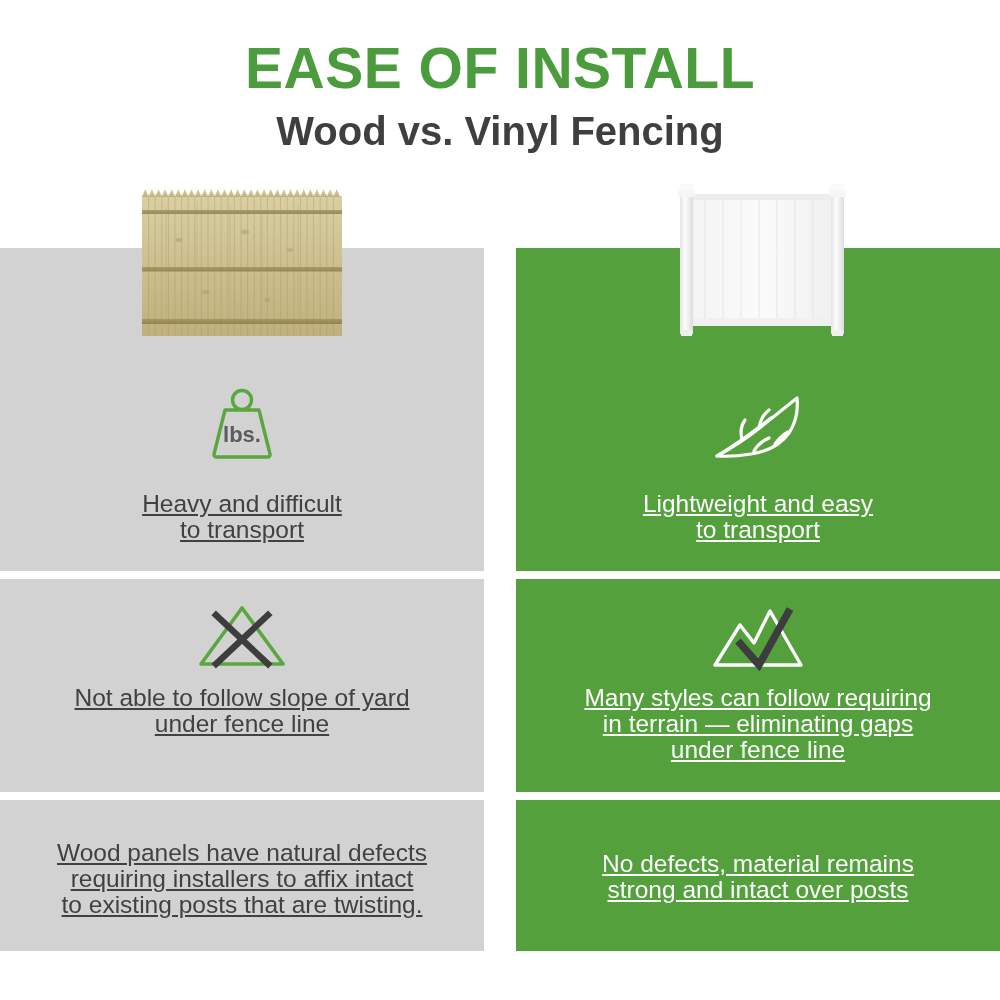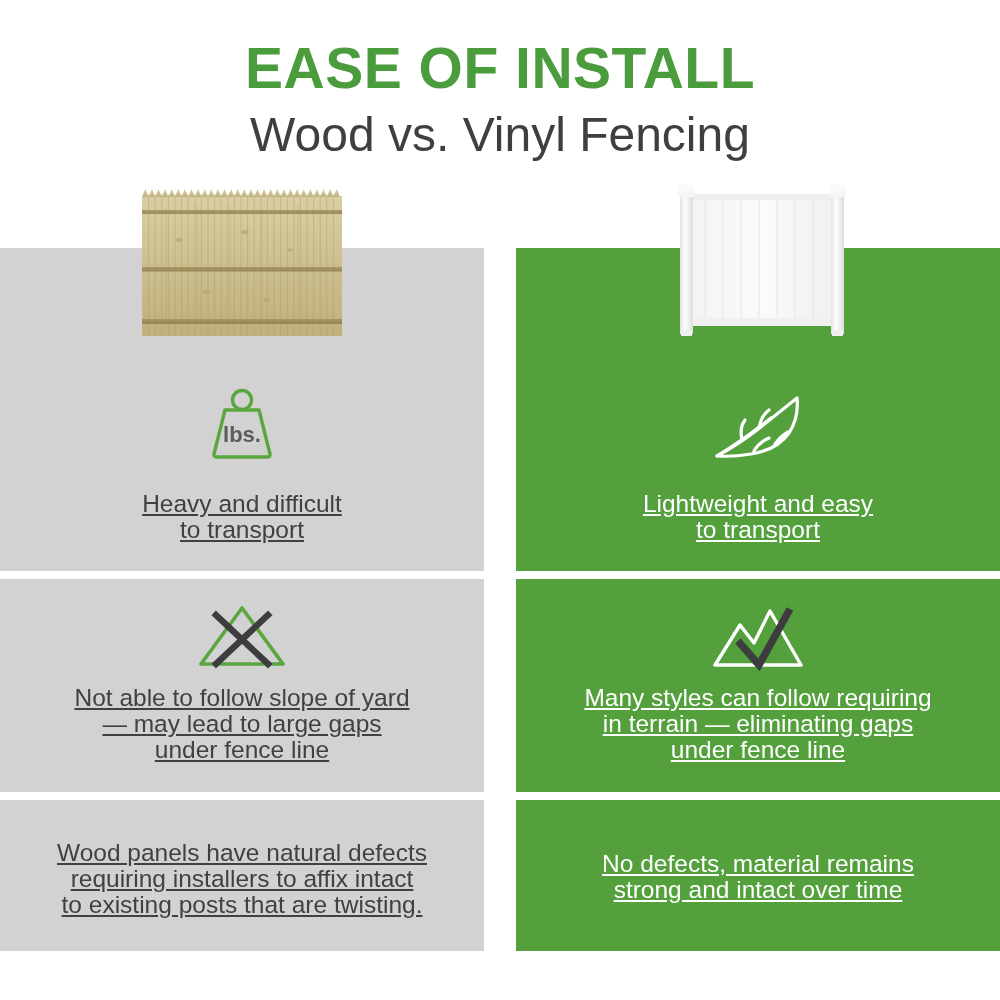--- a/index.html
+++ b/index.html
@@ -28,22 +28,22 @@
     padding-top: 39px;
     font-size: 57px;
     font-weight: bold;
     letter-spacing: 0.5px;
     color: #4a9c3c;
     line-height: 1.05;
   }
   #subtitle {
     margin: 0;
     padding-top: 10px;
-    font-size: 48px;
-    font-weight: normal;
+    font-size: 40px;
+    font-weight: bold;
     color: #3f3f41;
     line-height: 1.1;
   }
 
   
   .column {
     position: absolute;
     top: 248px;
     width: 484px;
   }
@@ -257,21 +257,20 @@
   <div class="panel wood row-mid">
     <div class="icon-wrap">
       <svg width="92" height="66" viewBox="0 0 92 66">
         <polygon points="46,5 87,61 5,61" fill="none" stroke="#5aa63f" stroke-width="3.6" stroke-linejoin="round"></polygon>
         <line x1="20" y1="12" x2="72" y2="61" stroke="#3d3d3f" stroke-width="6.4" stroke-linecap="square"></line>
         <line x1="72" y1="12" x2="20" y2="61" stroke="#3d3d3f" stroke-width="6.4" stroke-linecap="square"></line>
       </svg>
     </div>
     <div class="caption dark">
       <span class="line">Not able to follow slope of yard</span>
-      <span class="line">— may lead to large gaps</span>
       <span class="line">under fence line</span>
     </div>
   </div>
 
   <div class="row-gap"></div>
 
   <div class="panel wood row-last">
     <div class="caption dark">
       <span class="line">Wood panels have natural defects</span>
       <span class="line">requiring installers to affix intact</span>
@@ -357,16 +356,16 @@
       <span class="line">in terrain — eliminating gaps</span>
       <span class="line">under fence line</span>
     </div>
   </div>
 
   <div class="row-gap"></div>
 
   <div class="panel vinyl row-last">
     <div class="caption light" style="top:51px">
       <span class="line">No defects, material remains</span>
-      <span class="line">strong and intact over time</span>
+      <span class="line">strong and intact over posts</span>
     </div>
   </div>
 </div>
 
 </body></html>

